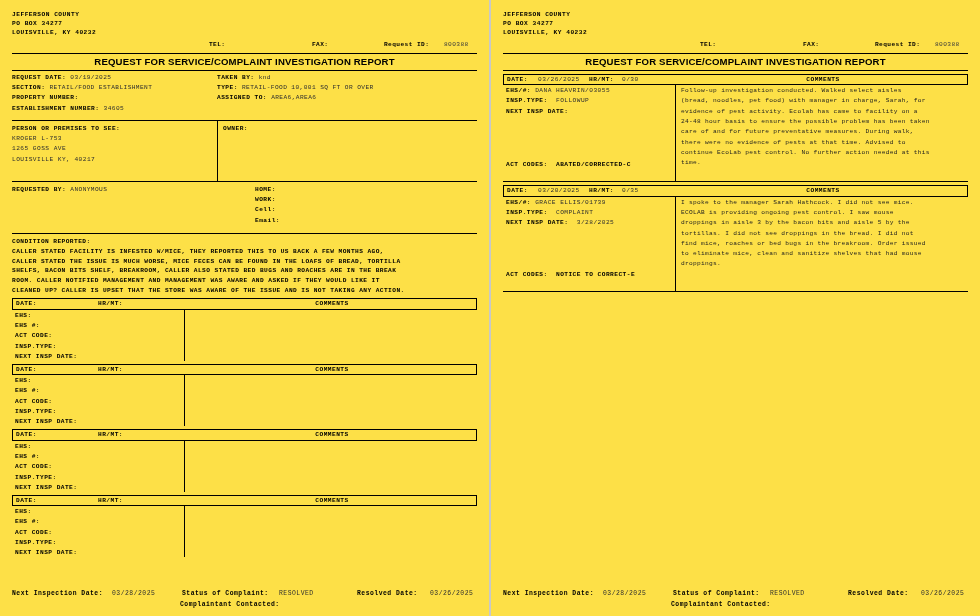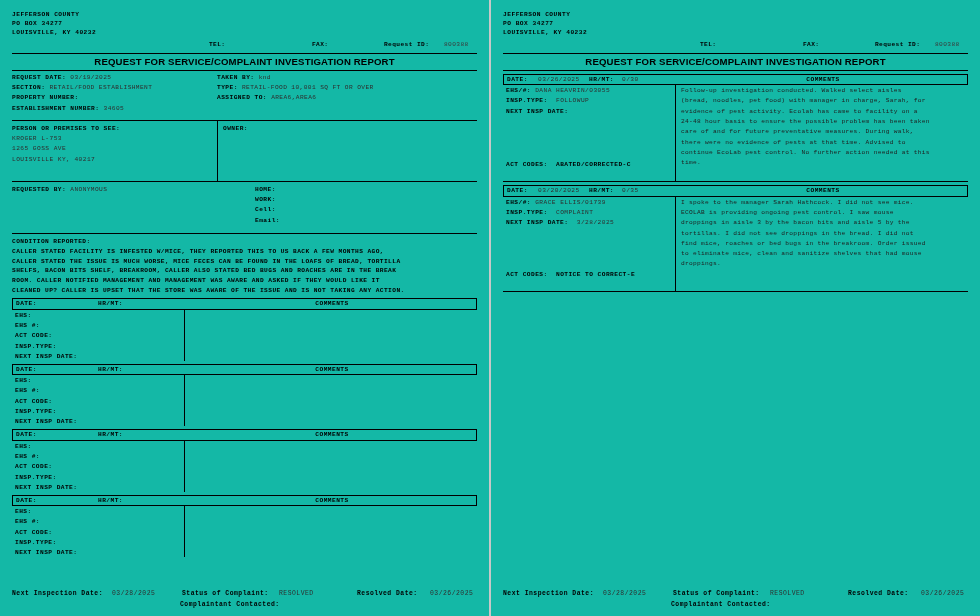--- a/index.html
+++ b/index.html
@@ -17,21 +17,21 @@
   .spread {
     display: flex;
     width: 980px;
     height: 616px;
   }
   .page {
     position: relative;
     width: 490px;
     height: 616px;
     box-sizing: border-box;
-    background: #14b8a6;
+    background: #fde047;
   }
   .page-left  { border-right: 1px solid #c8c8c8; }
   .page-right { border-left: 1px solid #c8c8c8; }
   .inner {
     position: absolute;
     left: 12px;
     right: 12px;
     top: 10px;
     bottom: 4px;
   }

